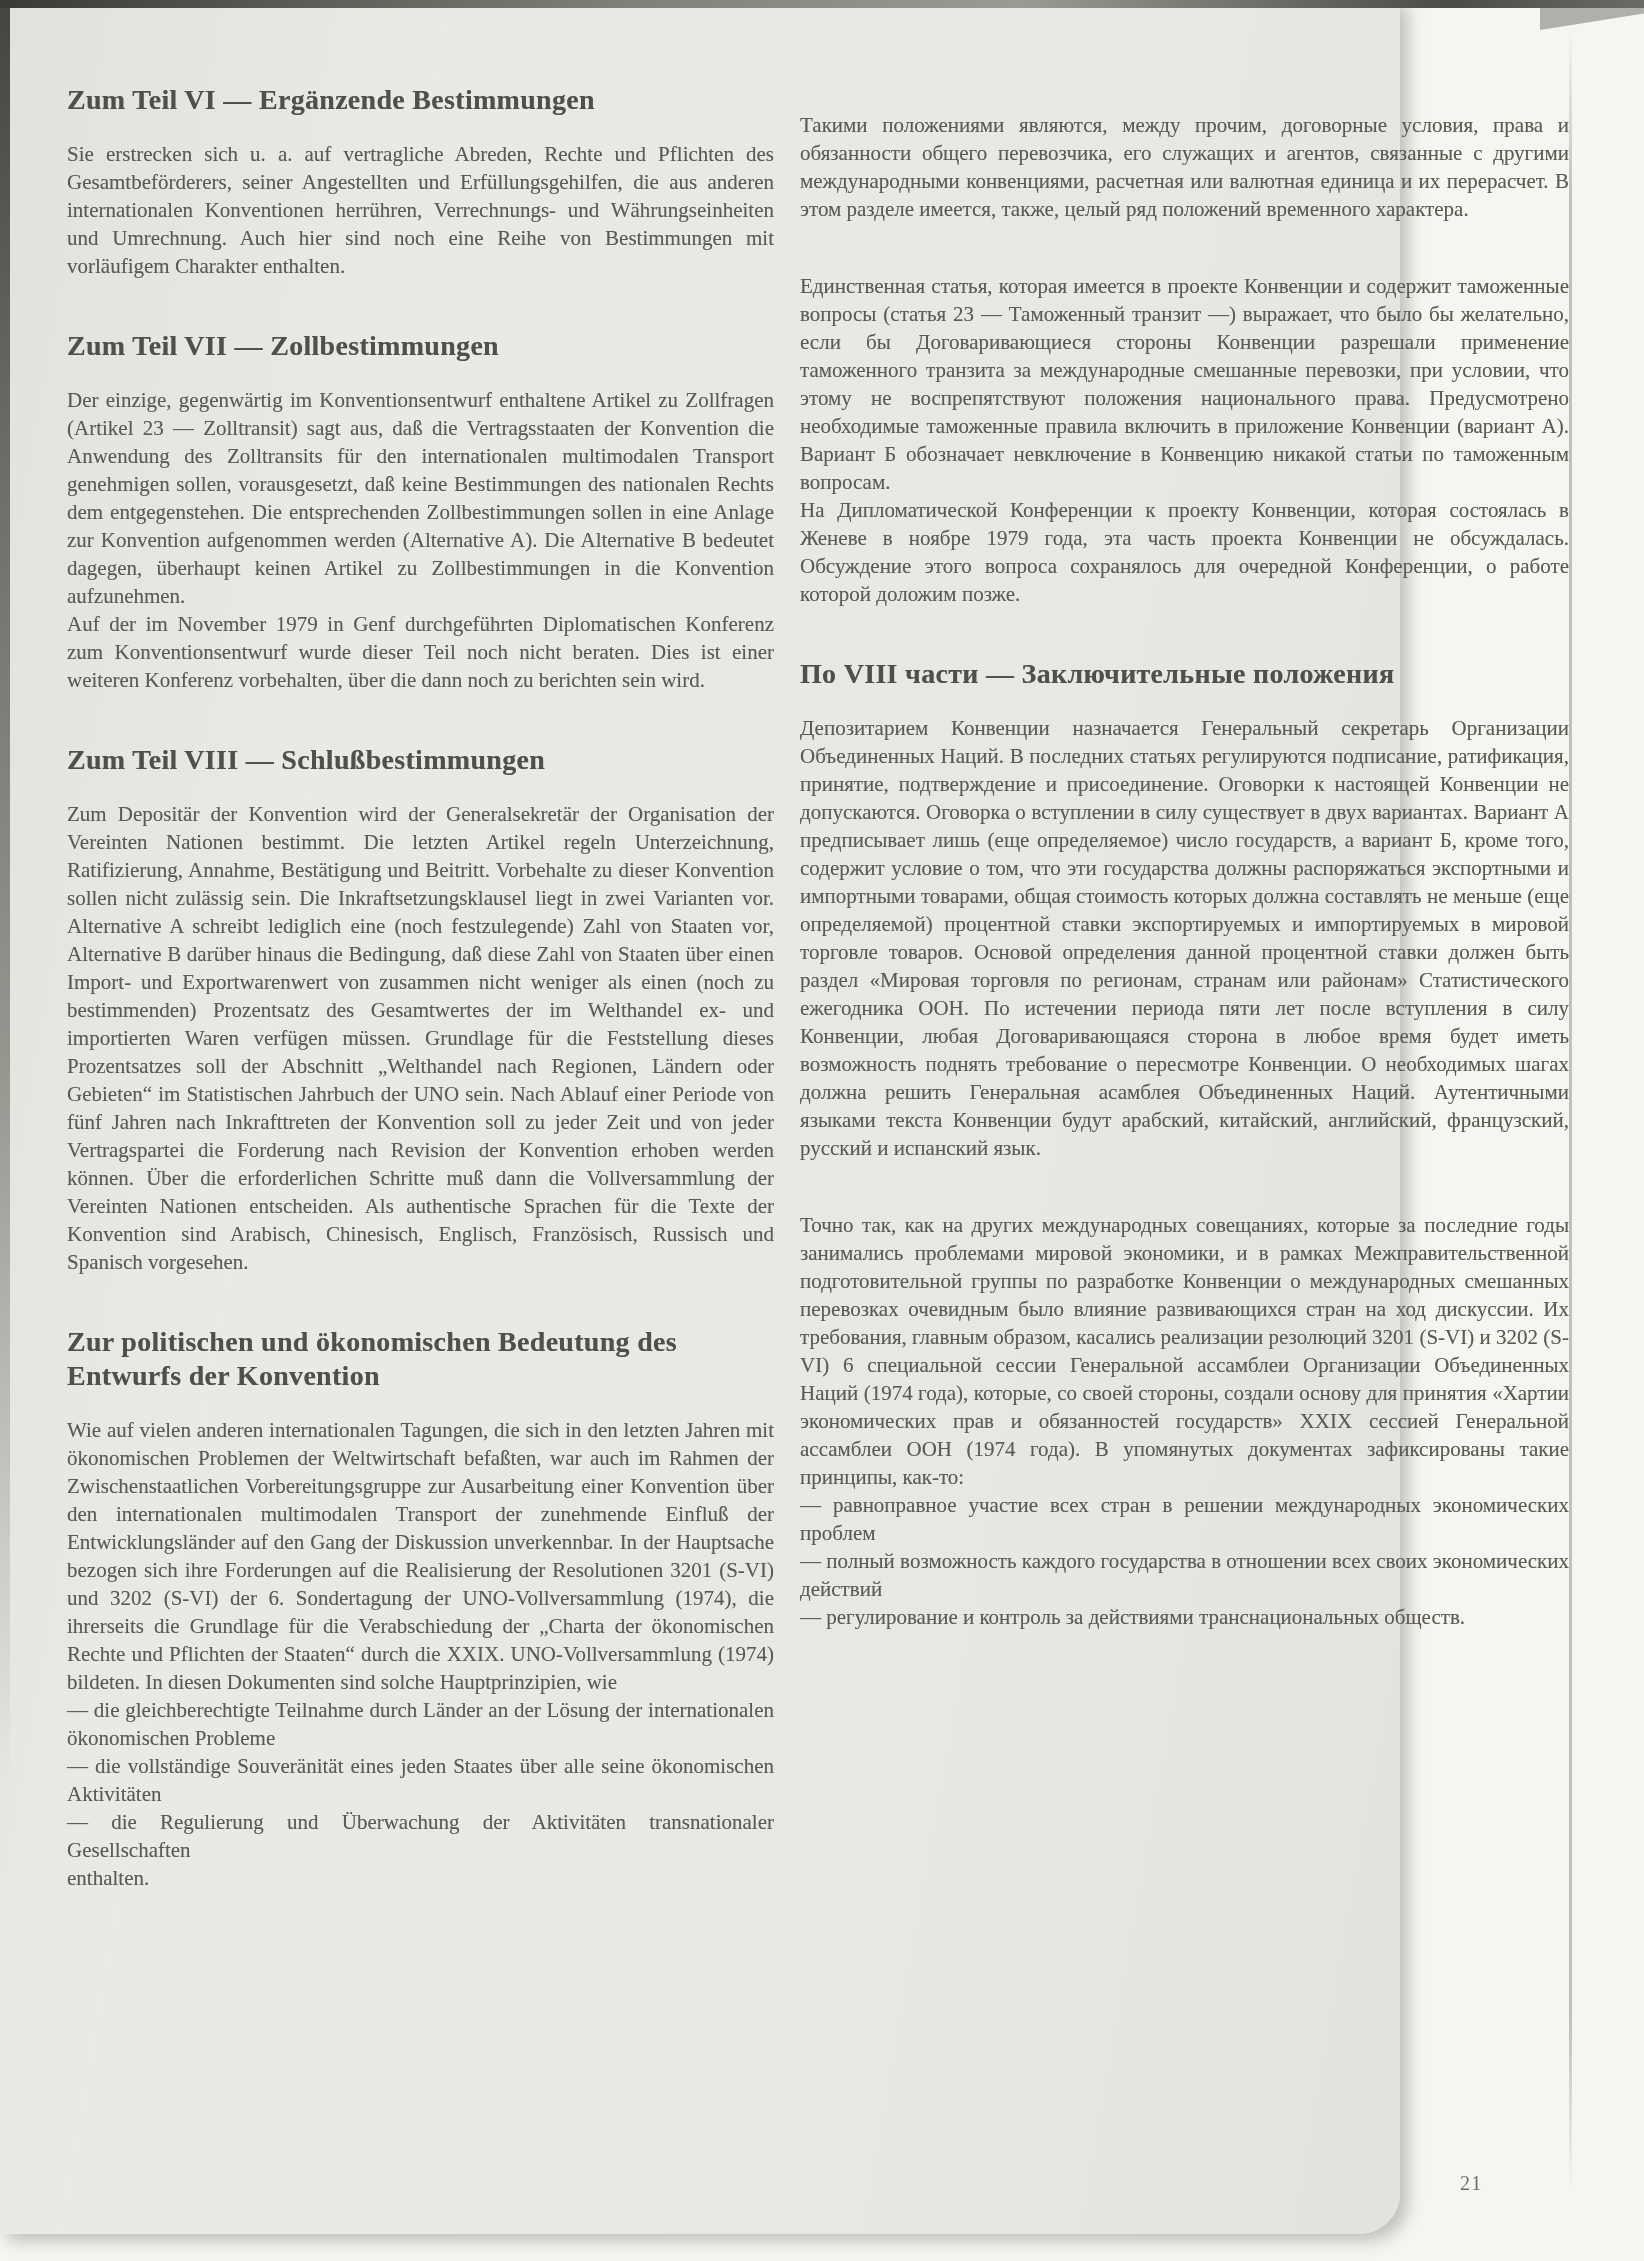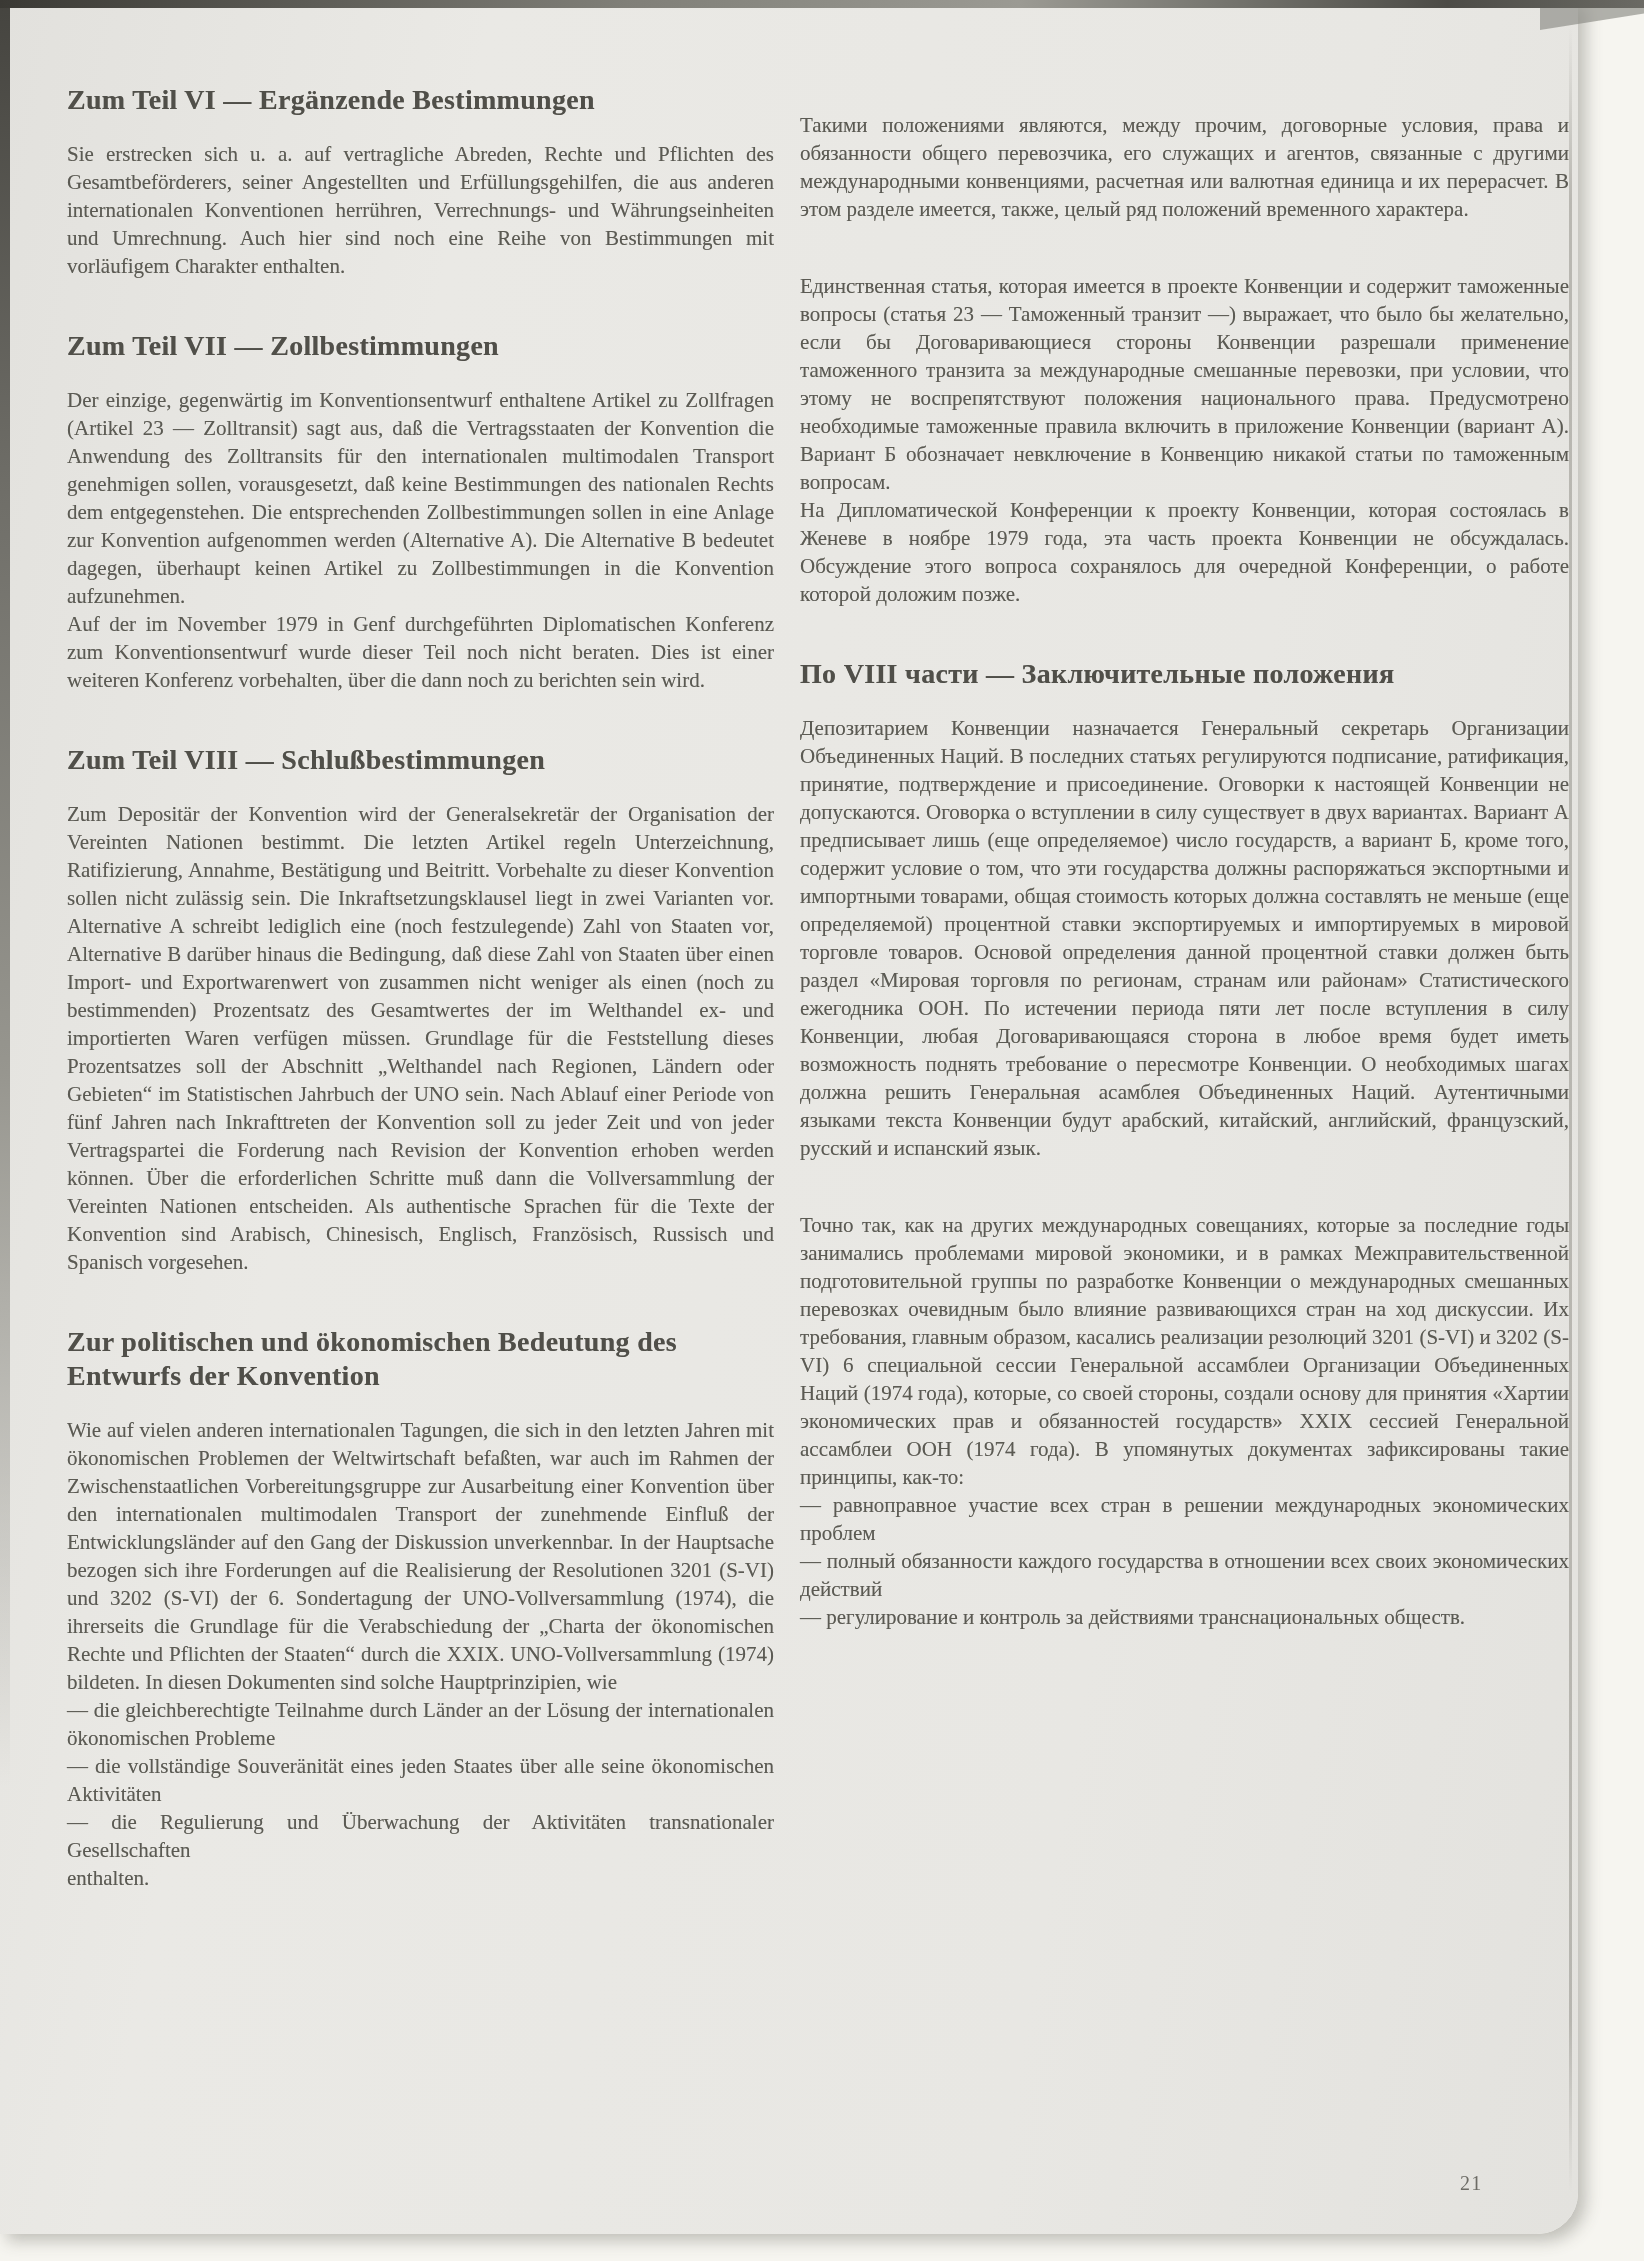--- a/index.html
+++ b/index.html
@@ -10,21 +10,21 @@
     width: 1645px;
     height: 2261px;
     background: #f6f5f0;
     overflow: hidden;
     font-family: "Liberation Serif", "DejaVu Serif", serif;
   }
 
   .page {
     position: absolute;
     left: 0; top: 0;
-    width: 1578px;
+    width: 1400px;
     height: 2234px;
     background: linear-gradient(100deg, #e2e1dd 0%, #eae9e5 25%, #e8e7e3 70%, #e3e2de 100%);
     border-radius: 0 0 41px 0;
     box-shadow: 7.7px 6.4px 15.5px rgba(70, 68, 60, 0.30);
   }
 
   .strip-top {
     position: absolute; left: 0; top: 0;
     width: 1645px; height: 7.7px;
     background: linear-gradient(90deg, #3a3934, #807f78 38%, #9b9a93 62%, #4c4b46 88%, #6b6a64);
@@ -140,21 +140,21 @@
       </section>
 
       <section class="sec">
         <h2 class="hd">По VIII части — Заключительные положения</h2>
         <p class="para">Депозитарием Конвенции назначается Генеральный секретарь Организации Объединенных Наций. В последних статьях регулируются подписание, ратификация, принятие, подтверждение и присоединение. Оговорки к настоящей Конвенции не допускаются. Оговорка о вступлении в силу существует в двух вариантах. Вариант А предписывает лишь (еще определяемое) число государств, а вариант Б, кроме того, содержит условие о том, что эти государства должны распоряжаться экспортными и импортными товарами, общая стоимость которых должна составлять не меньше (еще определяемой) процентной ставки экспортируемых и импортируемых в мировой торговле товаров. Основой определения данной процентной ставки должен быть раздел «Мировая торговля по регионам, странам или районам» Статистического ежегодника ООН. По истечении периода пяти лет после вступления в силу Конвенции, любая Договаривающаяся сторона в любое время будет иметь возможность поднять требование о пересмотре Конвенции. О необходимых шагах должна решить Генеральная асамблея Объединенных Наций. Аутентичными языками текста Конвенции будут арабский, китайский, английский, французский, русский и испанский язык.</p>
       </section>
 
       <section class="sec">
         <p class="para">Точно так, как на других международных совещаниях, которые за последние годы занимались проблемами мировой экономики, и в рамках Межправительственной подготовительной группы по разработке Конвенции о международных смешанных перевозках очевидным было влияние развивающихся стран на ход дискуссии. Их требования, главным образом, касались реализации резолюций 3201 (S-VI) и 3202 (S-VI) 6 специальной сессии Генеральной ассамблеи Организации Объединенных Наций (1974 года), которые, со своей стороны, создали основу для принятия «Хартии экономических прав и обязанностей государств» XXIX сессией Генеральной ассамблеи ООН (1974 года). В упомянутых документах зафиксированы такие принципы, как-то:</p>
         <p class="bullet">— равноправное участие всех стран в решении международных экономических проблем</p>
-        <p class="bullet">— полный обязанности каждого государства в отношении всех своих экономических действий</p>
+        <p class="bullet">— полный возможность каждого государства в отношении всех своих экономических действий</p>
         <p class="bullet">— регулирование и контроль за действиями транснациональных обществ.</p>
       </section>
 
     </div>
 
     <div class="pageno">21</div>
 
     <div class="edge-right"></div>
   </div>
 

